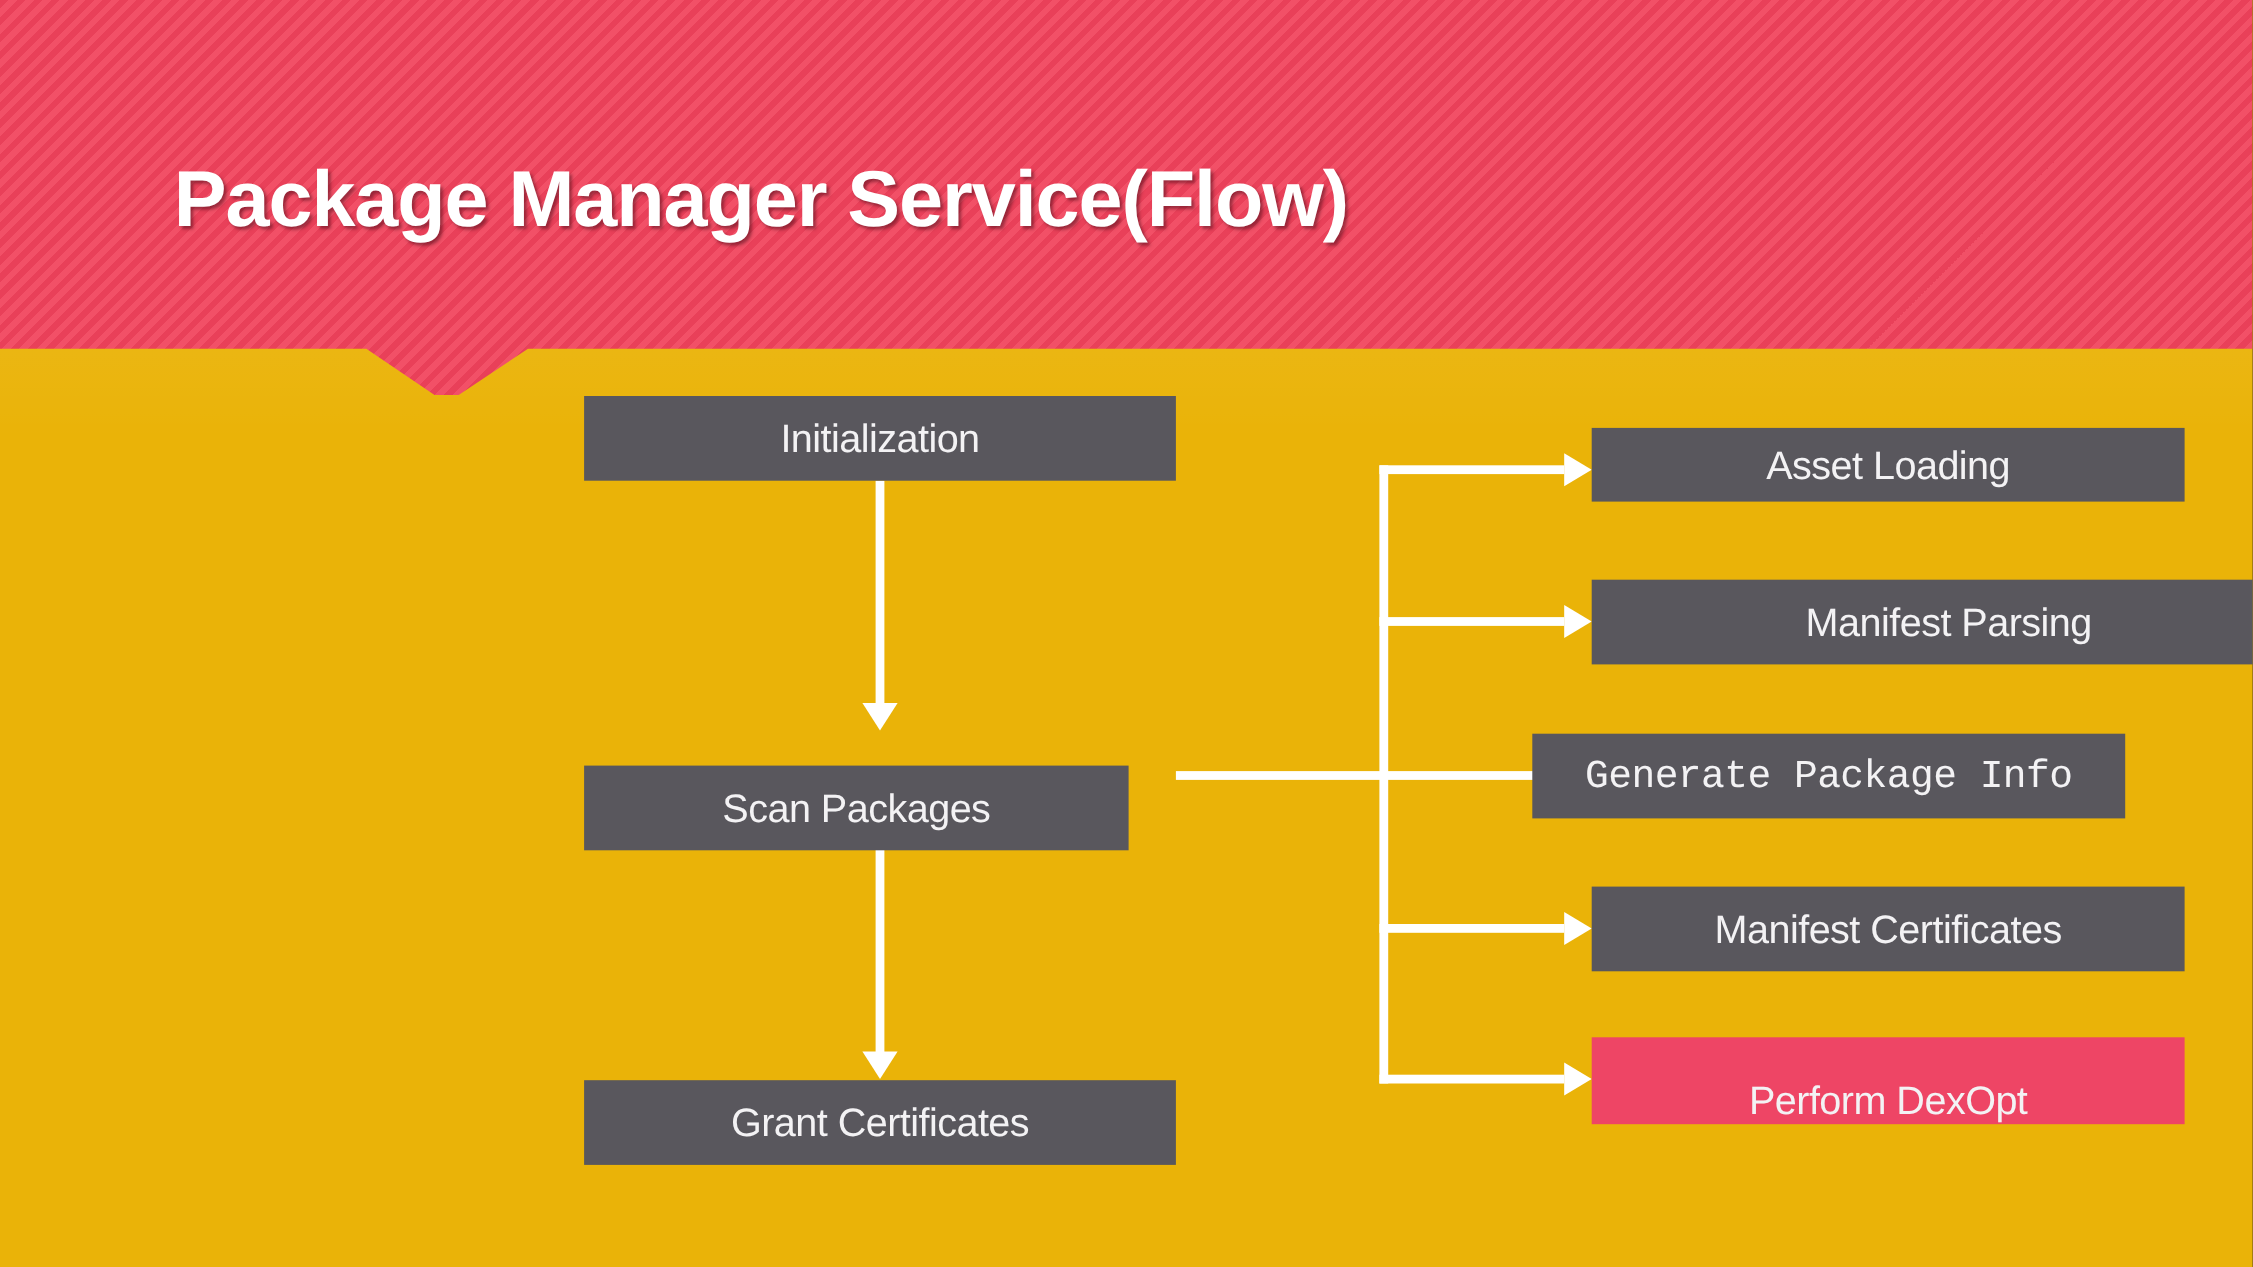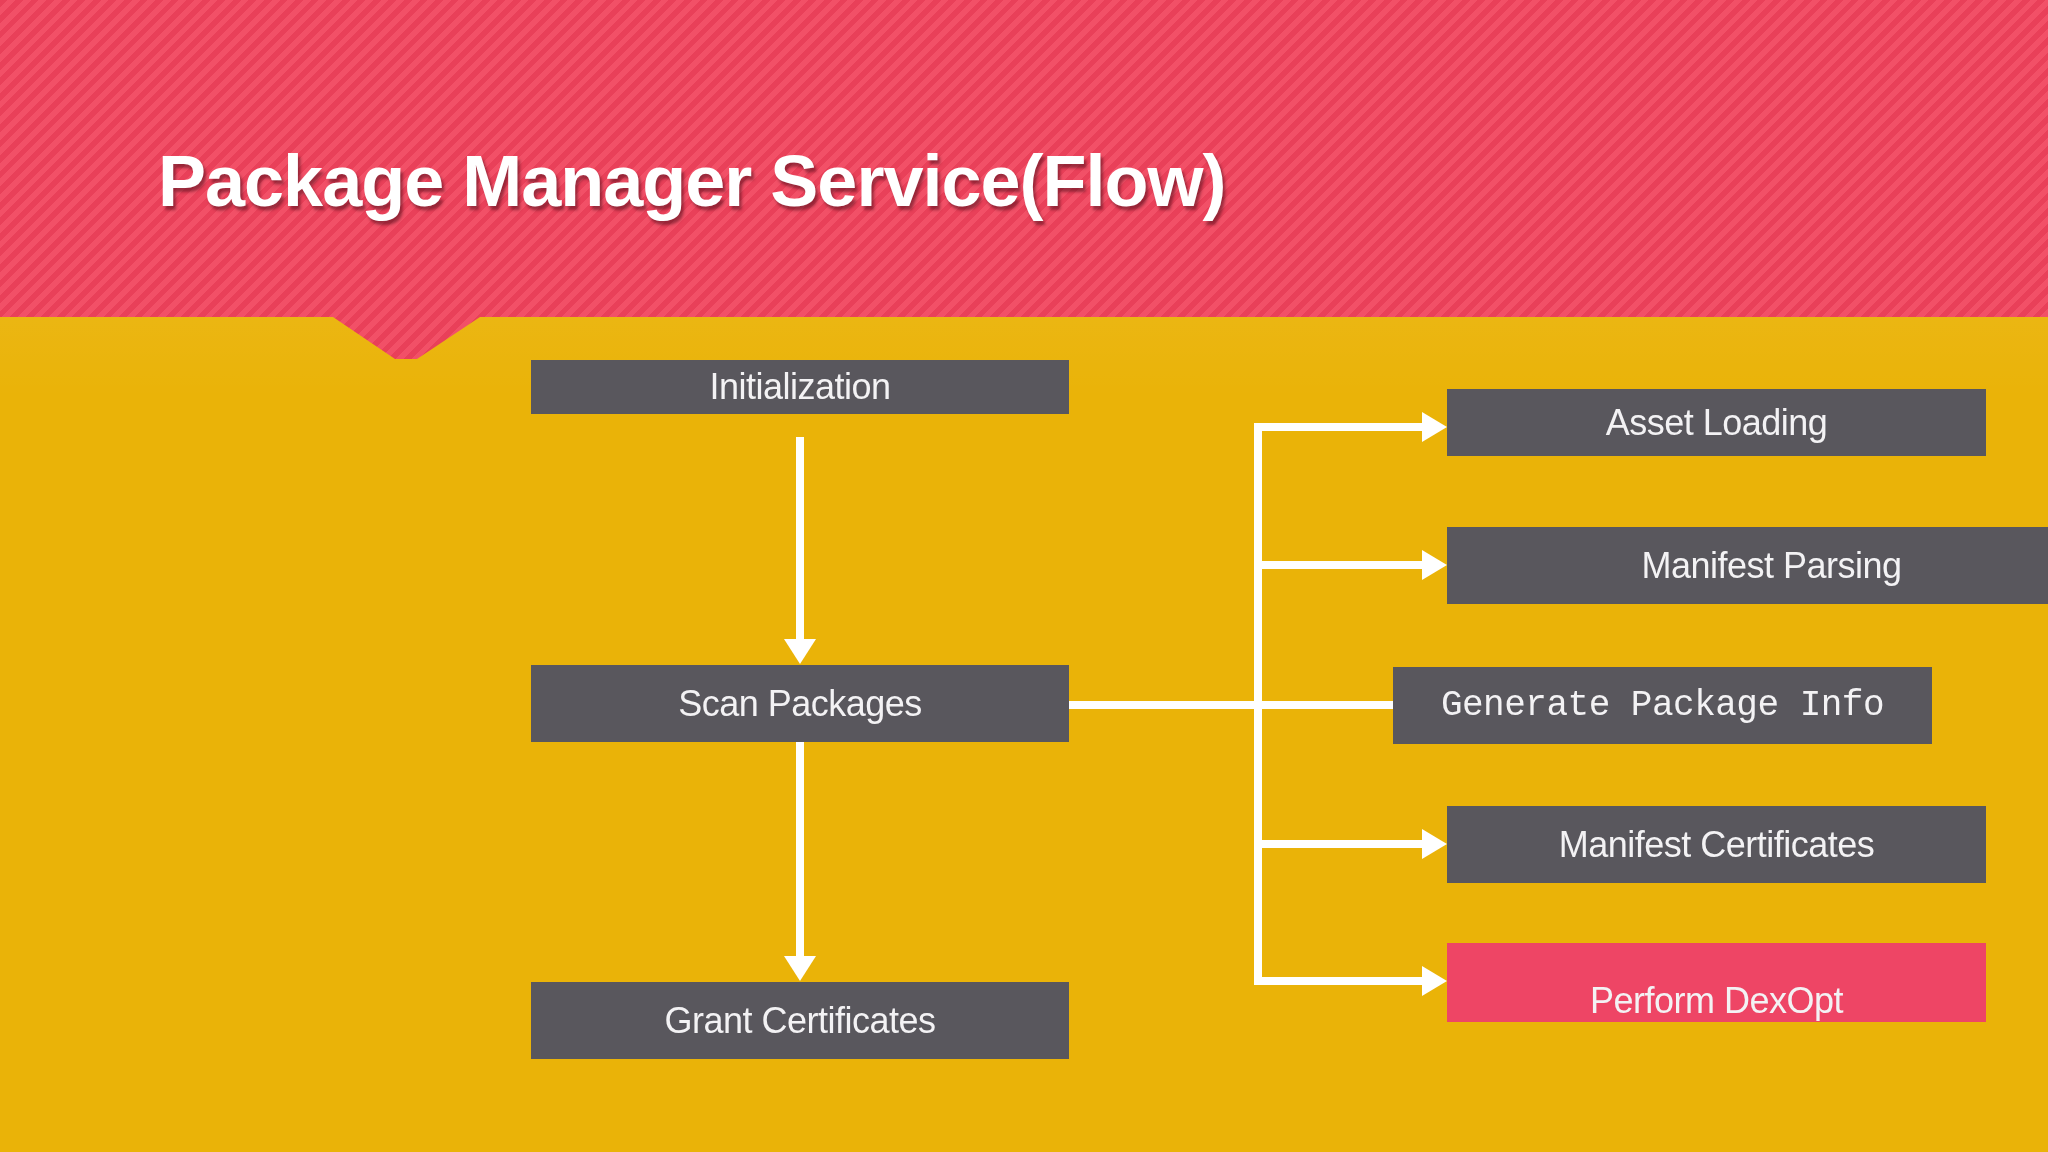--- a/index.html
+++ b/index.html
@@ -66,22 +66,22 @@
     align-items: center;
     justify-content: center;
     background: #59575d;
     color: #f3f2f4;
     font-size: 36px;
     letter-spacing: -0.5px;
     white-space: nowrap;
   }
   .node.highlight { background: #ee4565; align-items: flex-end; }
 
-  #n-init    { left: 531px;  top: 360px; width: 538px; height: 54px; }
-  #n-scan    { left: 531px;  top: 665px; width: 538px; height: 77px; }
+  #n-init    { left: 531px;  top: 360px; width: 538px; height: 77px; }
+  #n-scan    { left: 531px;  top: 696px; width: 495px; height: 77px; }
   #n-grant   { left: 531px;  top: 982px; width: 538px; height: 77px; }
 
   #n-asset   { left: 1447px; top: 389px; width: 539px; height: 67px; }
   #n-manifest{ left: 1447px; top: 527px; width: 649px; height: 77px; }
   #n-genpkg  { left: 1393px; top: 667px; width: 539px; height: 77px; font-family: Liberation Mono, monospace; }
   #n-collect { left: 1447px; top: 806px; width: 539px; height: 77px; }
   #n-dexopt  { left: 1447px; top: 943px; width: 539px; height: 79px; }
 </style>
 </head>
 <body>

